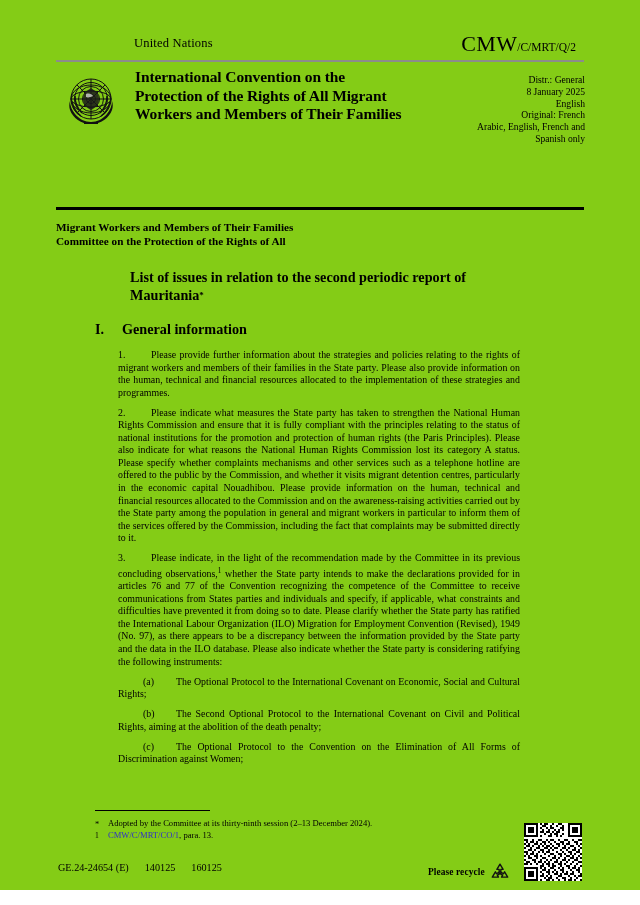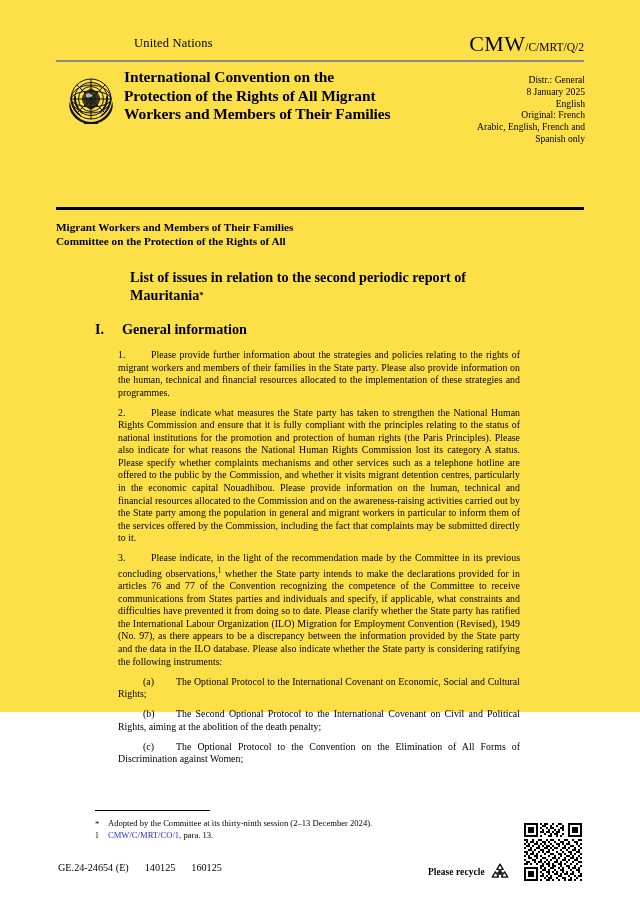--- a/index.html
+++ b/index.html
@@ -12,41 +12,41 @@
     height: 905px;
     position: relative;
     font-family: "Liberation Serif", serif;
     color: #000000;
     overflow: hidden;
   }
   .page {
     position: absolute;
     left: 0; top: 0;
     width: 640px;
-    height: 712px;
-    background: #fde047;
+    height: 890px;
+    background: #84cc16;
   }
 
   
   .masthead-top {
     position: absolute;
     left: 56px; top: 36px;
     width: 528px;
     height: 22px;
   }
   .un-name {
     position: absolute;
     left: 78px; top: 0px;
     font-size: 12.5px;
     letter-spacing: .2px;
     white-space: nowrap;
   }
   .doc-symbol {
     position: absolute;
-    right: 0px; top: -5px;
+    right: 8px; top: -5px;
     white-space: nowrap;
     text-align: right;
   }
   .doc-symbol .sym-main {
     font-size: 22px;
     letter-spacing: .3px;
   }
   .doc-symbol .sym-sub {
     font-size: 11.5px;
     letter-spacing: 0px;
@@ -66,21 +66,21 @@
     background: #000000;
   }
 
   .emblem {
     position: absolute;
     left: 60px; top: 72px;
     width: 62px; height: 62px;
   }
   .conv-title {
     position: absolute;
-    left: 124px; top: 68px;
+    left: 135px; top: 68px;
     width: 268px;
     font-size: 15.5px;
     font-weight: bold;
     line-height: 18.5px;
     letter-spacing: -.1px;
   }
   .distr-block {
     position: absolute;
     left: 425px; top: 74px;
     width: 160px;

